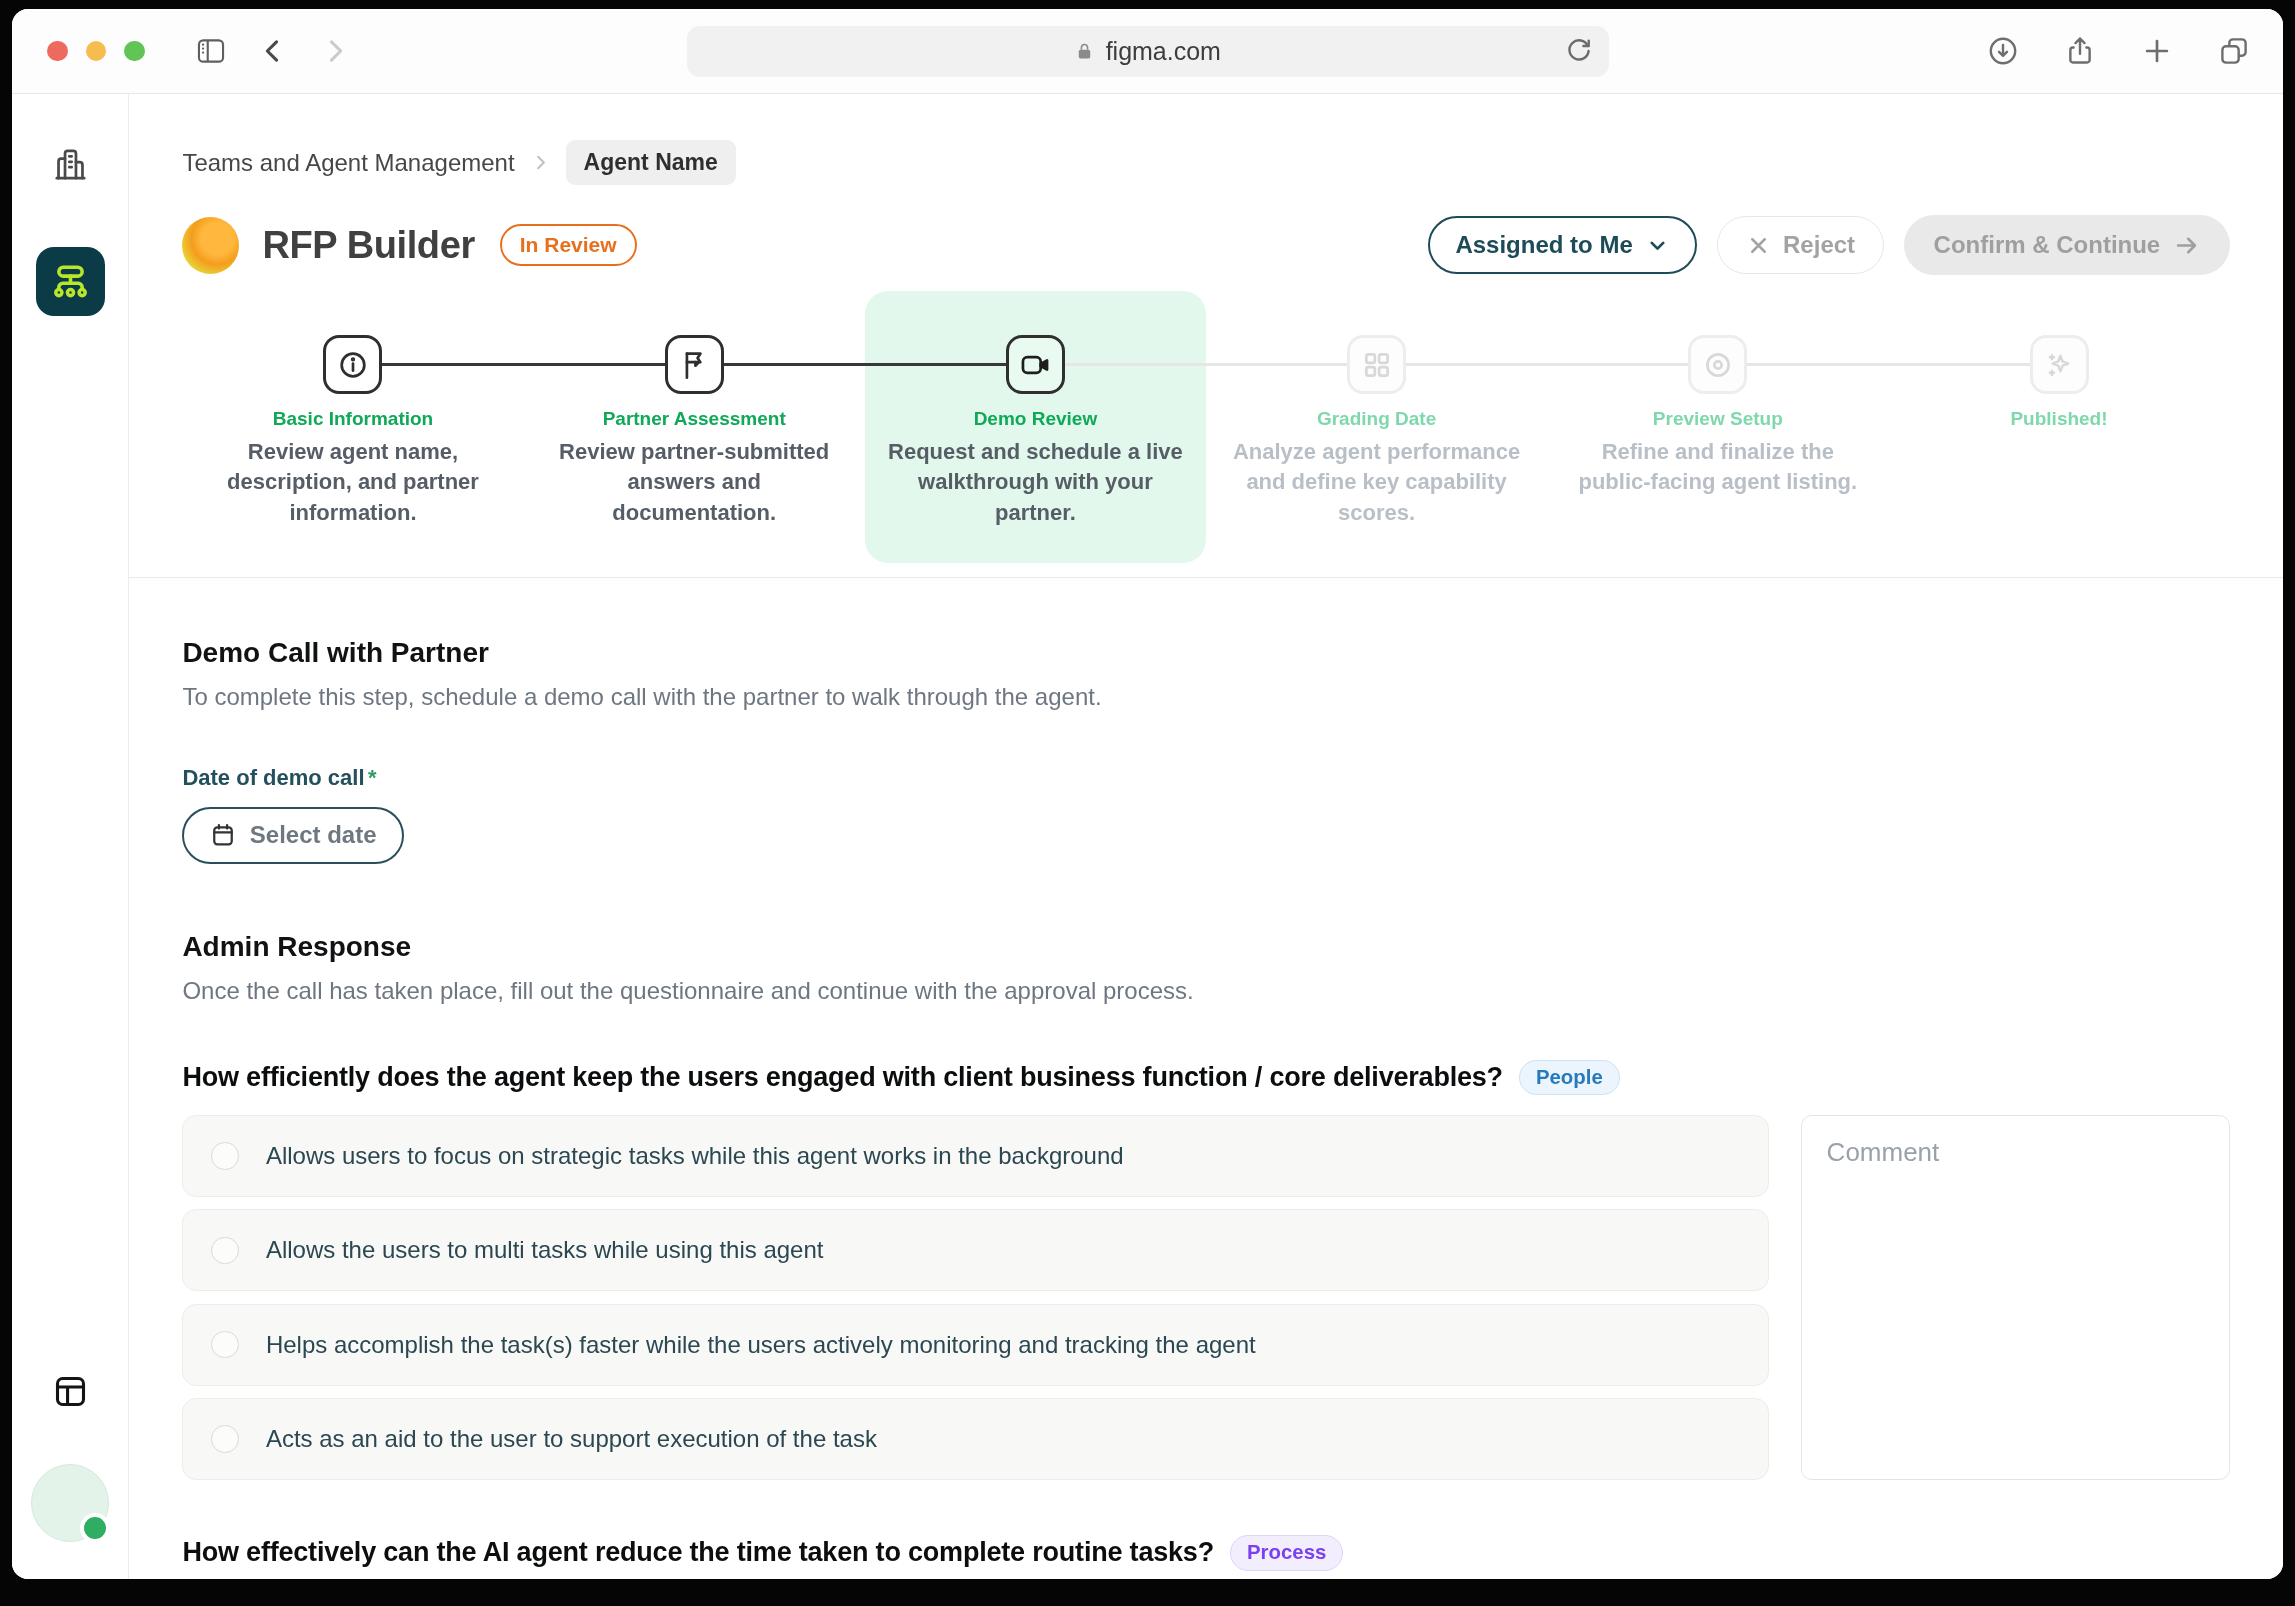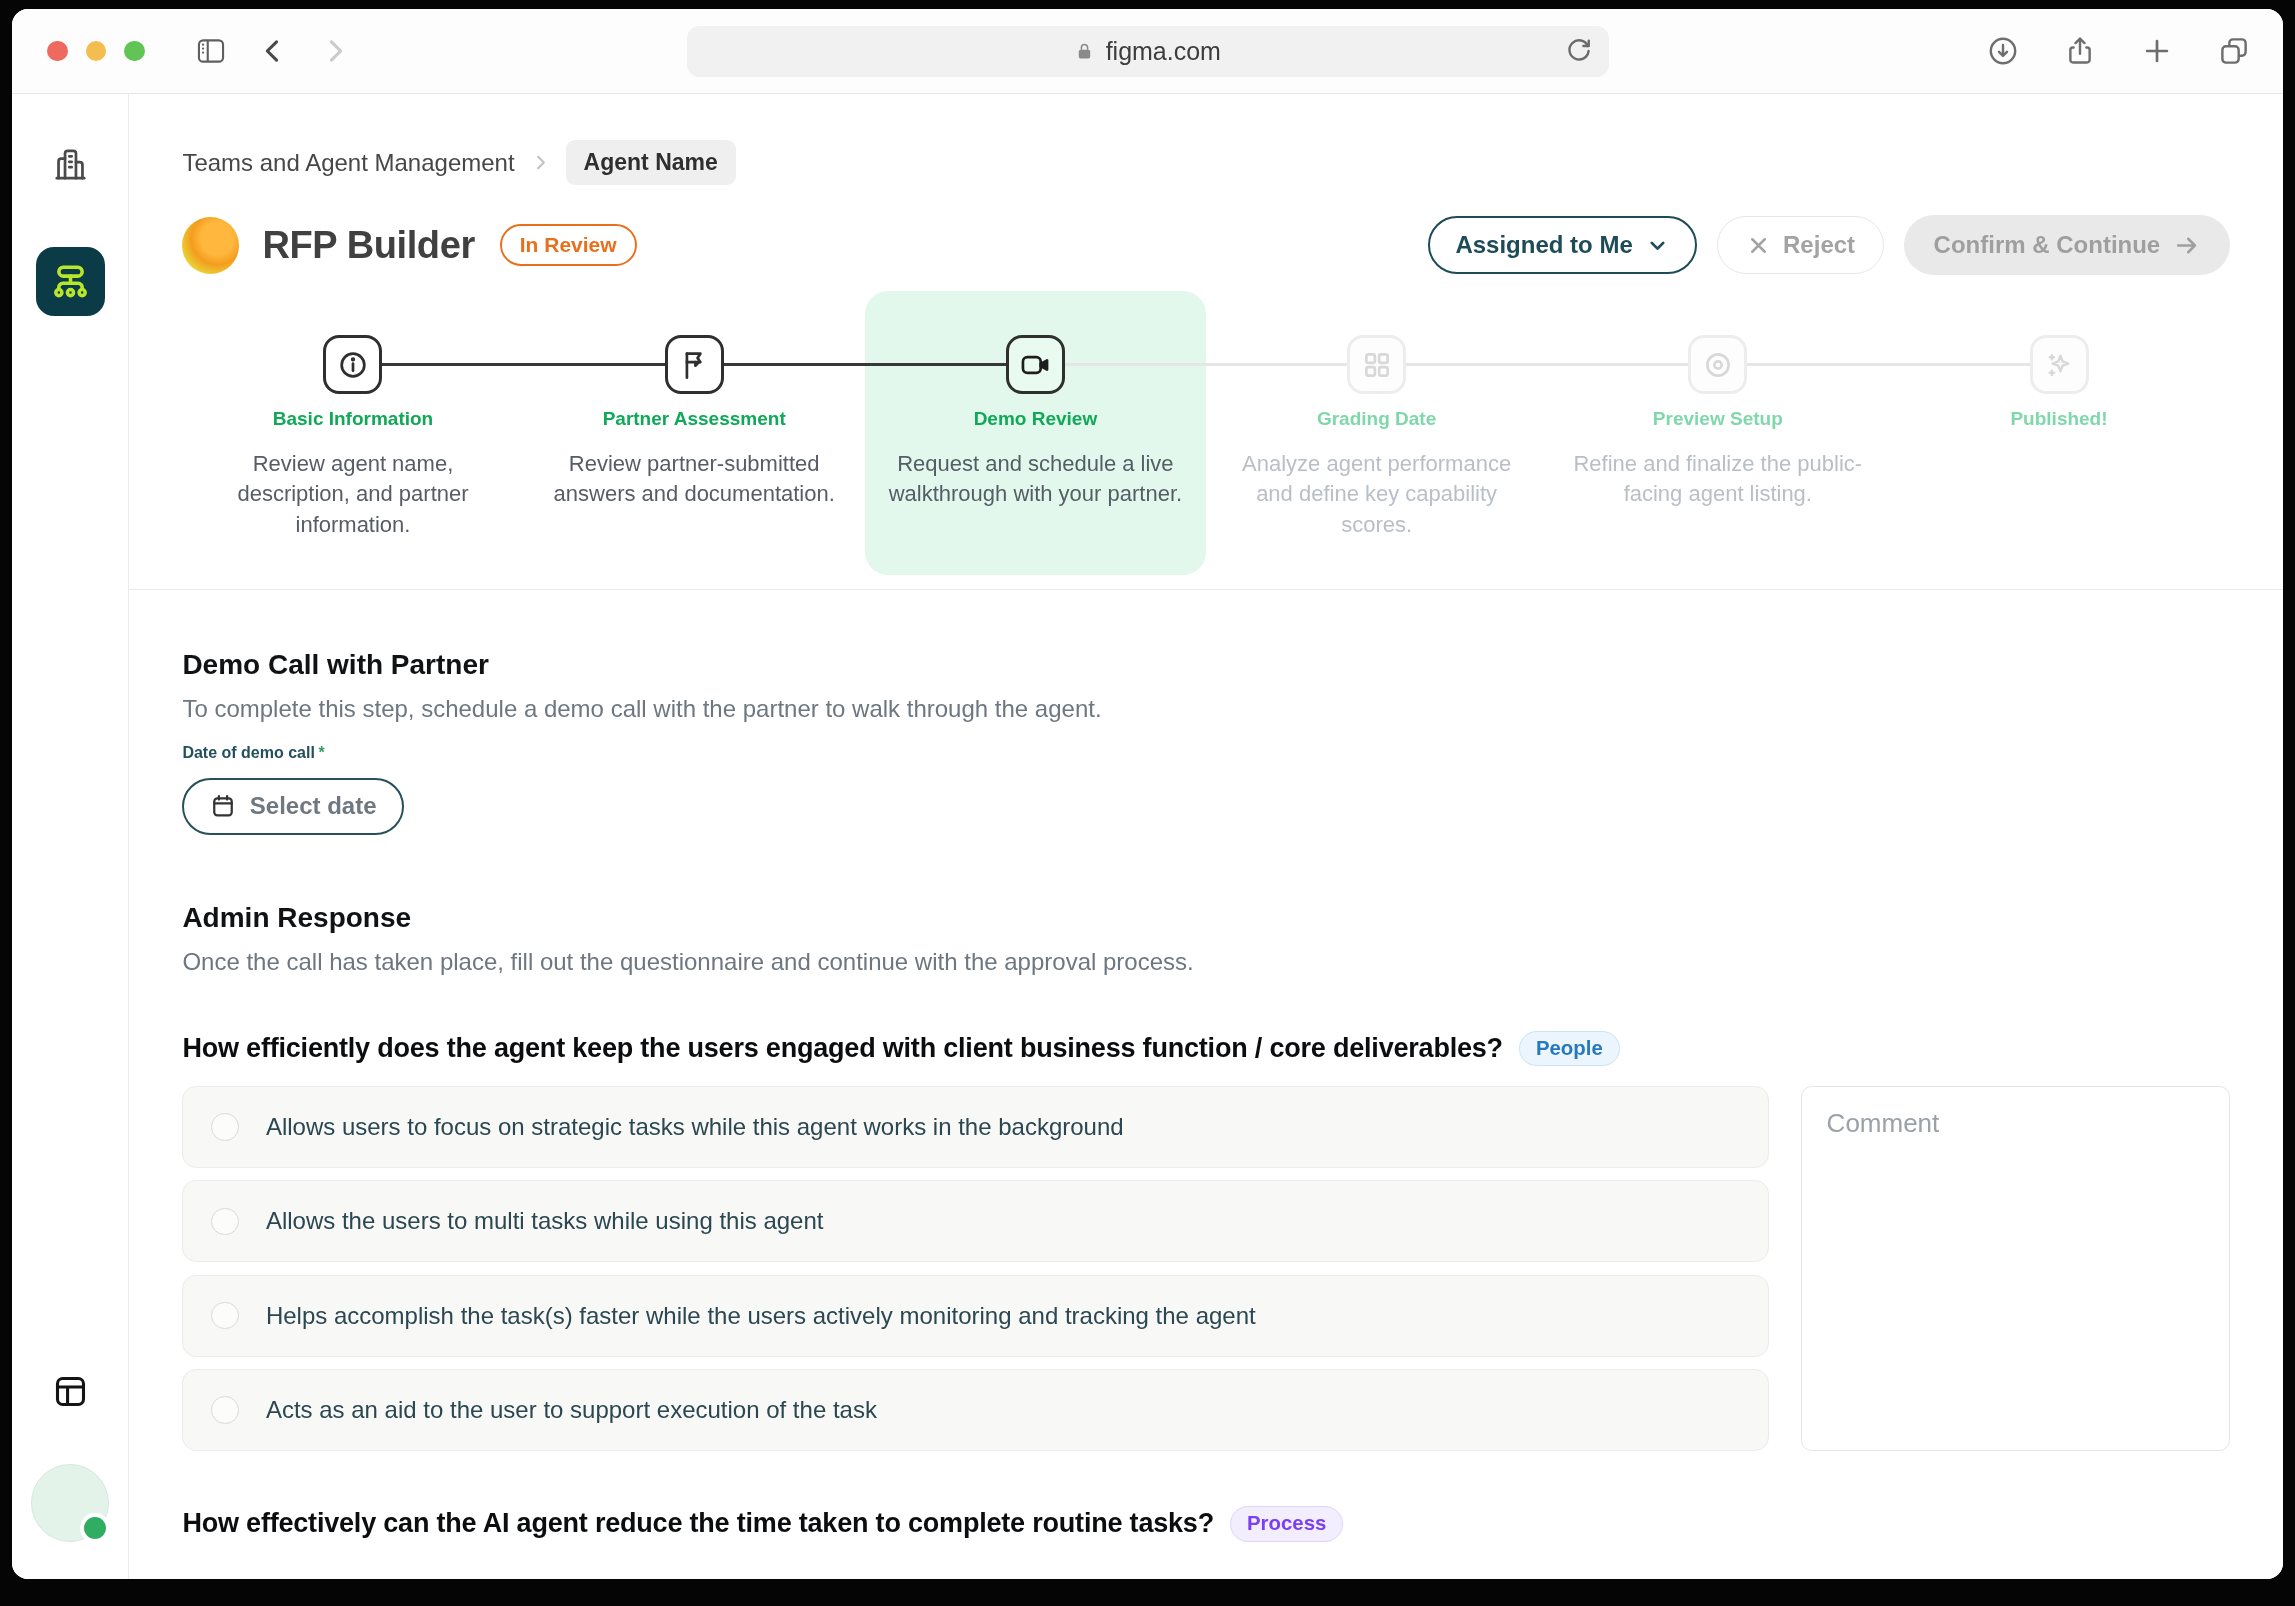--- a/index.html
+++ b/index.html
@@ -86,28 +86,28 @@
   .step--active { background:#e2f8ec; border-radius:23px; }
   .iconbox {
     position:relative; z-index:2; width:59px; height:59px; margin:0 auto;
     border-radius:16px; border:3.1px solid #2f2f2f; background:#fff;
     display:flex; align-items:center; justify-content:center;
   }
   .step--active .iconbox { background:#e9fbf0; }
   .step--future .iconbox { border-color:#ededed; background:#fdfdfd; }
   .step-title { margin-top:14px; font-size:19px; font-weight:bold; color:#0fa958; }
   .step--future .step-title { color:#7fd8ab; }
-  .step-desc { margin-top:19px; font-size:22px; line-height:1.38; color:#565d66; }
+  .step-desc { margin-top:7px; font-size:22px; line-height:1.38; color:#565d66;font-weight:bold; }
   .step--future .step-desc { color:#b9bfc6; }
   .divider { border:none; border-top:0.9px solid #e9e9e9; margin:14px -53px 0; }
   
   .section-h { font-size:28px; font-weight:bold; color:#101214; }
   .section-sub { margin-top:14px; font-size:24px; color:#6e7781; }
   .demo-call { margin-top:59px; }
-  .date-label { margin-top:21px; font-size:16px; font-weight:bold; color:#23505c; }
+  .date-label { margin-top:54px; font-size:22px; font-weight:bold; color:#23505c; }
   .req { color:#2f9e63; margin-left:3.5px; }
   .btn-date { margin-top:16px; border:2.7px solid #27505b; background:#fff; color:#6f7780; font-weight:bold; padding:12.4px 25px; }
   .admin { margin-top:67px; }
   
   .question { margin-top:55px; }
   .q-title-row { display:flex; align-items:center; gap:16px; }
   .q-title { font-size:27px; font-weight:bold; color:#0b0d0f; letter-spacing:-0.2px; }
   .tag { font-size:20.4px; font-weight:bold; border-radius:886px; padding:5.3px 16px; }
   .tag-people { color:#2779bd; background:#ecf5fd; border:1.3px solid #c9e3f7; }
   .tag-process { color:#7b40f2; background:#f2eefe; border:1.3px solid #ddd3fb; }

